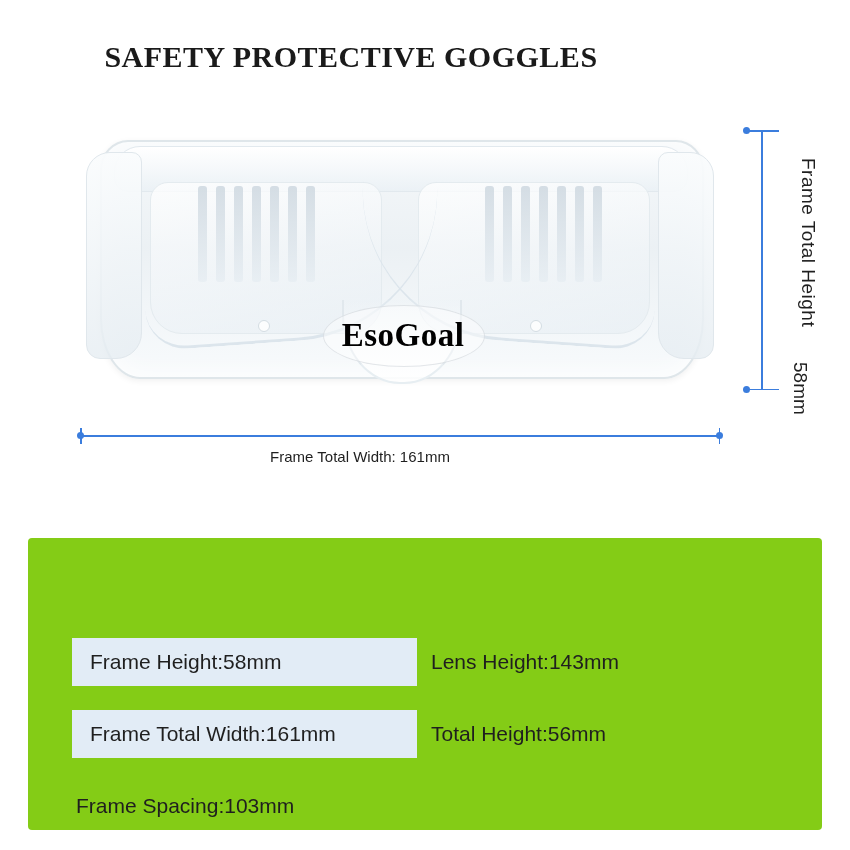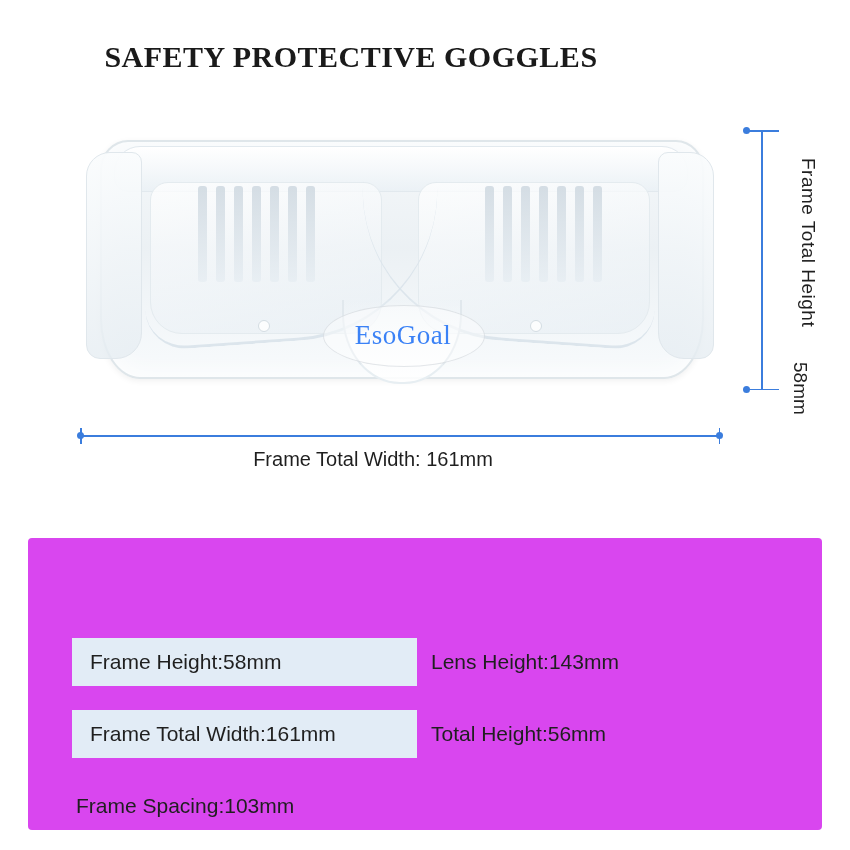--- a/index.html
+++ b/index.html
@@ -143,24 +143,24 @@
 
   .watermark {
     position: absolute;
     left: 243px;
     top: 175px;
     width: 160px;
     height: 60px;
     display: flex;
     align-items: center;
     justify-content: center;
-    color: #3b82f6;
+    color: #000000;
     font-family: "Liberation Serif", serif;
-    font-size: 27px;
-    font-weight: normal;
+    font-size: 33px;
+    font-weight: bold;
     letter-spacing: 0.5px;
   }
   .watermark .ellipse {
     position: absolute;
     left: 0; top: 0;
     width: 160px; height: 60px;
     border-radius: 50%;
     background: rgba(255,255,255,0.45);
     border: 1px solid rgba(200,206,212,0.5);
   }
@@ -203,33 +203,32 @@
   .h-dim .tick-l { position: absolute; left: 0; top: 0; width: 1.5px; height: 16px; background: #3b7ddd; }
   .h-dim .tick-r { position: absolute; right: 0; top: 0; width: 1.5px; height: 16px; background: #3b7ddd; }
   .h-dim .dot-l { position: absolute; left: -3px; top: 4px; width: 7px; height: 7px; border-radius: 50%; background: #3b7ddd; }
   .h-dim .dot-r { position: absolute; right: -3px; top: 4px; width: 7px; height: 7px; border-radius: 50%; background: #3b7ddd; }
   .h-label {
     position: absolute;
     left: 0;
     top: 448px;
     width: 720px;
     text-align: center;
-    font-size: 20px;
+    font-size: 15px;
     color: #1f1f1f;
-    margin-left: 13px;
   }
 
   
   .spec-panel {
     position: absolute;
     left: 28px;
     top: 538px;
     width: 794px;
     height: 292px;
-    background: #d946ef;
+    background: #84cc16;
     border-radius: 4px;
   }
   .spec-grid {
     position: absolute;
     left: 44px;
     top: 100px;
     width: 700px;
     display: grid;
     grid-template-columns: 1fr 1fr;
     row-gap: 24px;

